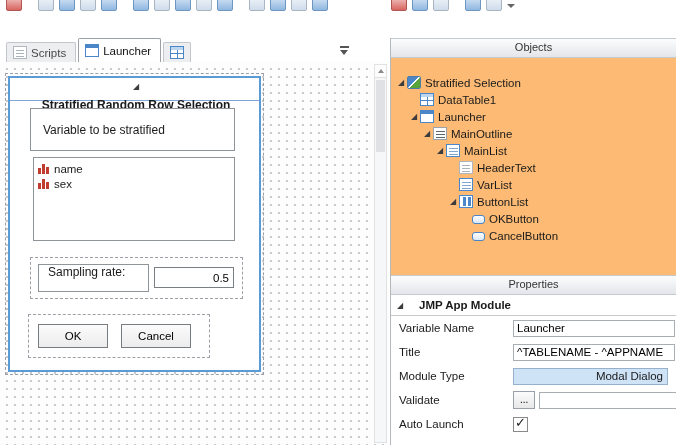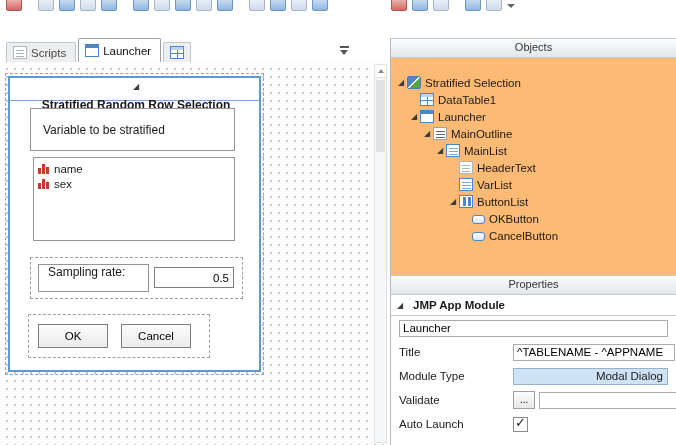--- a/index.html
+++ b/index.html
@@ -102,21 +102,21 @@
              background-size:8px 1px; background-position:2px 3px,2px 6px,2px 9px; background-repeat:no-repeat; }
   .ic-hlist { background-color:#fff; border:1px solid #4a86c8;
               background-image:linear-gradient(#4a86c8,#4a86c8),linear-gradient(#4a86c8,#4a86c8);
               background-size:3px 9px; background-position:3px 1px,8px 1px; background-repeat:no-repeat; }
   .ic-button { width:13px; height:9px; margin-top:2px; border:1px solid #4a86c8; border-radius:3px;
                background:linear-gradient(#ffffff,#dce8f5); }
   .tab .tic { margin-right:0; }
 
   .props { flex:1; background:#fff; }
   .sect { display:flex; align-items:center; height:20px; border-bottom:1px solid #c6cacd;
-          font-weight:bold; font-size:11.5px; gap:7px; padding-left:3px; }
+          font-weight:bold; font-size:11.5px; gap:13px; padding-left:3px; }
   .prow { display:flex; align-items:center; height:24px; padding-left:8px; }
   .plabel { width:114px; flex:none; font-size:11.5px; }
   .pctl { flex:1; margin-right:8px; display:flex; align-items:center; gap:4px; }
   .pinput { flex:1; height:17px; border:1px solid #a8adb2; font-size:11.5px; padding:0 3px;
             font-family:inherit; box-sizing:border-box; background:#fff; }
   .combo { flex:1; height:17px; background:#cfe3f7; border:1px solid #96b1cc; font-size:11.5px;
            line-height:15px; padding:0 4px; box-sizing:border-box;text-align:right; }
   .dots { width:22px; height:18px; border:1px solid #9aa0a6; background:linear-gradient(#fcfcfc,#e8e8e8);
           font-size:10px; line-height:8px; font-family:inherit; flex:none; cursor:default; }
   .cb { width:13px; height:13px; border:1px solid #8a8a8a; background:#fff; position:relative; flex:none; }
@@ -266,20 +266,21 @@
     </div>
 
     <div class="phead">Properties</div>
 
     <div class="props">
       <div class="sect">
         <span class="exp open"></span>
         <span>JMP App Module</span>
       </div>
       <div class="prow">
+        <span class="plabel">Variable Name</span>
         <span class="pctl">
           <input class="pinput" value="Launcher" style="">
         </span>
       </div>
       <div class="prow">
         <span class="plabel">Title</span>
         <span class="pctl">
           <input class="pinput" value="^TABLENAME - ^APPNAME" style="">
         </span>
       </div>

